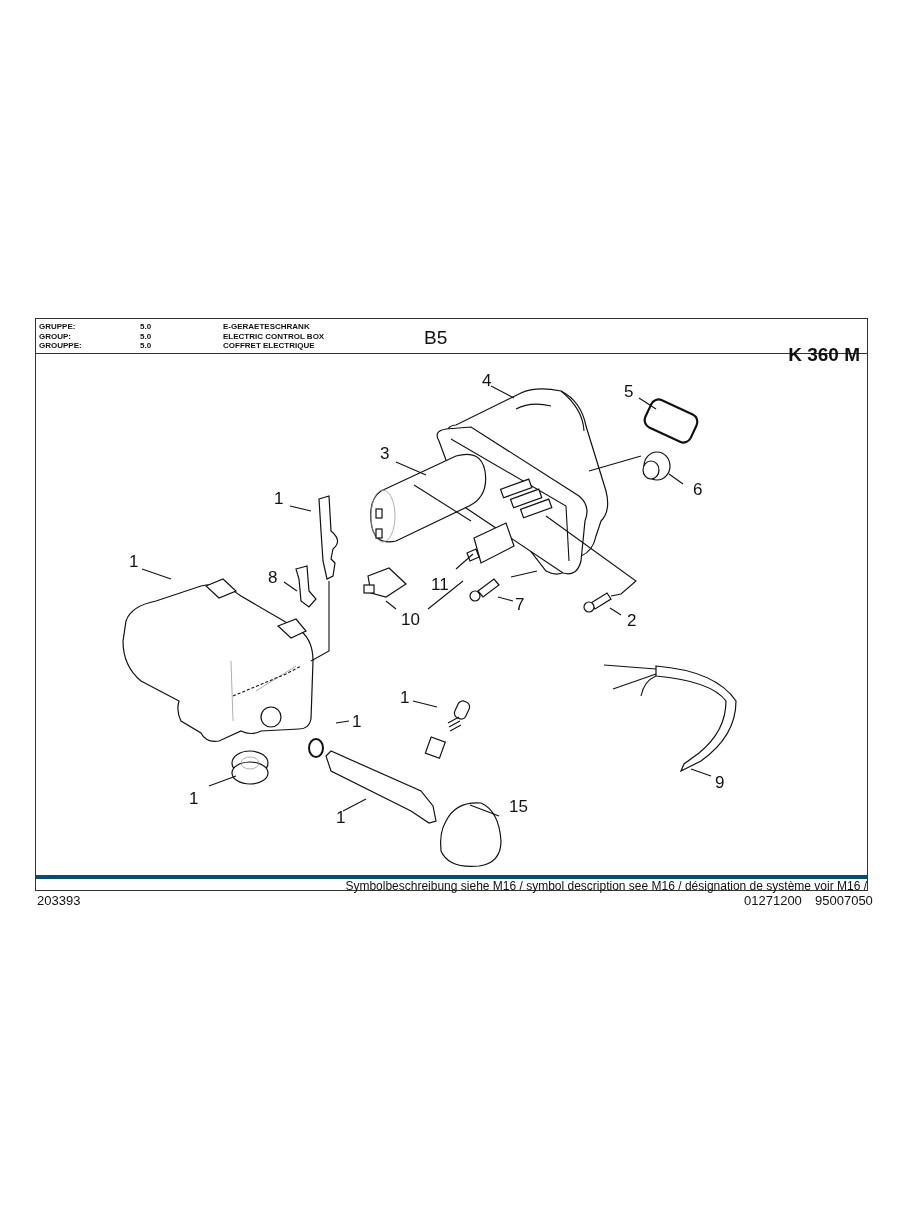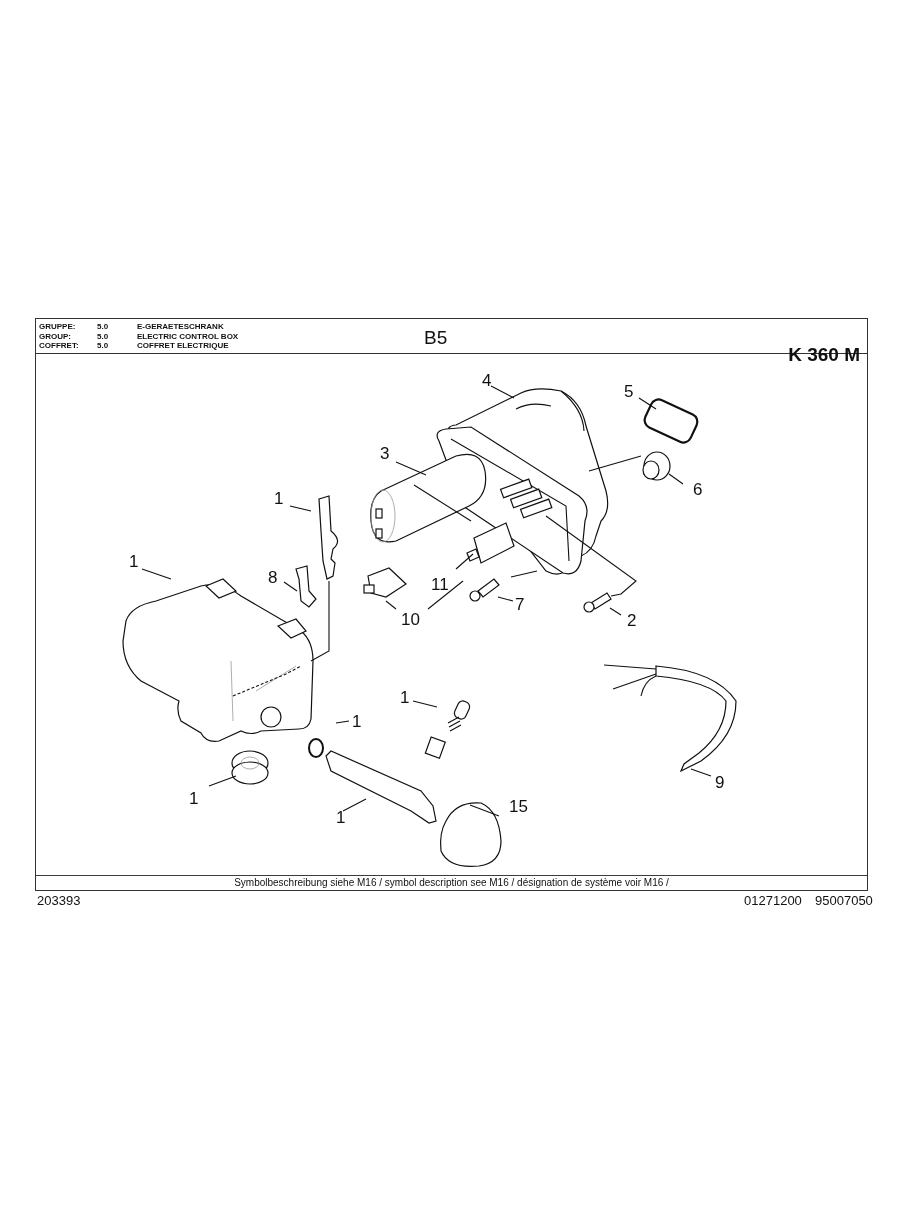--- a/index.html
+++ b/index.html
@@ -4,29 +4,29 @@
   <style>
     html, body { margin: 0; padding: 0; background: #ffffff; }
     body { width: 906px; height: 1208px; position: relative; overflow: hidden;
            font-family: "Liberation Sans", sans-serif; color: #111; }
     .frame { position: absolute; left: 35px; top: 318px; width: 833px; height: 573px;
              border: 1px solid #333; box-sizing: border-box; }
     .hdr { position: absolute; left: 0; top: 0; width: 100%; height: 35px;
            border-bottom: 1px solid #333; box-sizing: border-box; }
     .grp { position: absolute; left: 3px; top: 3px; font-size: 8px; font-weight: bold;
            line-height: 9.5px; }
-    .grp .row { display: flex; white-space: nowrap; }
+    .grp .row { display: flex; white-space: nowrap; gap: 43px; }
     .grp .k { width: 58px; }
     .grp .n { width: 40px; }
     .sheet { position: absolute; left: 388px; top: 8px; font-size: 19px; font-weight: normal; }
     .model { position: absolute; right: 7px; top: 25px; font-size: 19px; font-weight: bold; }
     .drawing { position: absolute; left: 0; top: 35px; width: 100%; height: 522px; }
     .ftr { position: absolute; left: 0; bottom: 0; width: 100%; height: 15px;
-           border-top: 1px solid #0c4a6e; box-sizing: border-box; text-align: center;
-           font-size: 10px; line-height: 14px; }
+           border-top: 4px solid #0c4a6e; box-sizing: border-box; text-align: right;
+           font-size: 12px; line-height: 14px; }
     .below { position: absolute; top: 893px; font-size: 13px; }
     .docno { left: 37px; }
     .date { left: 744px; }
     .partno { left: 815px; }
     svg text { font-family: "Liberation Sans", sans-serif; font-size: 17px; fill: #111; }
     .ln { stroke: #111; stroke-width: 1.1; fill: none; }
     .pt { stroke: #111; stroke-width: 1.2; fill: #fff; }
     .pl { stroke: #999; stroke-width: 0.8; fill: none; }
   </style>
 </head>
@@ -39,21 +39,21 @@
         <span class="k">GRUPPE:</span>
         <span class="n">5.0</span>
         <span>E-GERAETESCHRANK</span>
       </div>
       <div class="row">
         <span class="k">GROUP:</span>
         <span class="n">5.0</span>
         <span>ELECTRIC CONTROL BOX</span>
       </div>
       <div class="row">
-        <span class="k">COFFRET:</span>
+        <span class="k">GROUPPE:</span>
         <span class="n">5.0</span>
         <span>COFFRET ELECTRIQUE</span>
       </div>
     </div>
     <div class="sheet">B5</div>
     <div class="model">K 360 M</div>
   </div>
 
   <div class="drawing">
     <svg width="833" height="522" viewBox="35 353 833 522">

